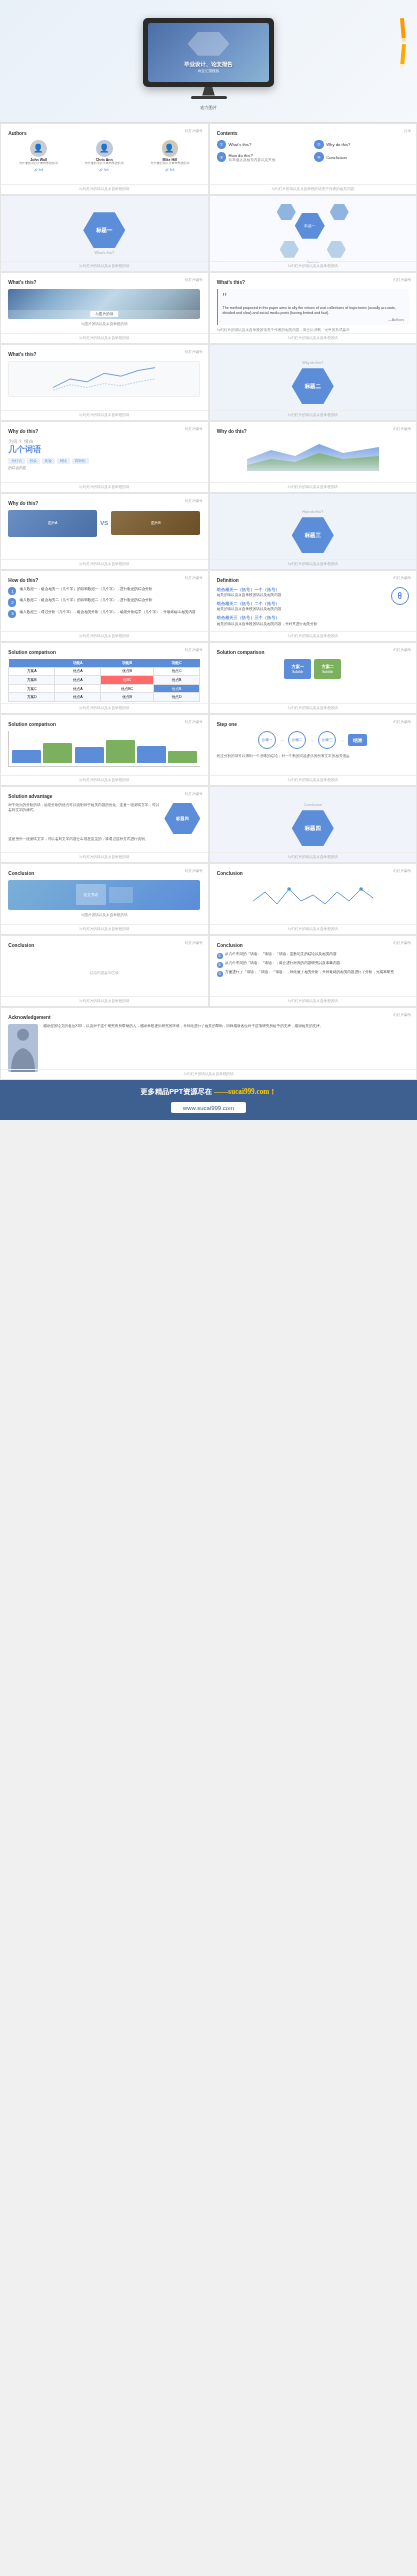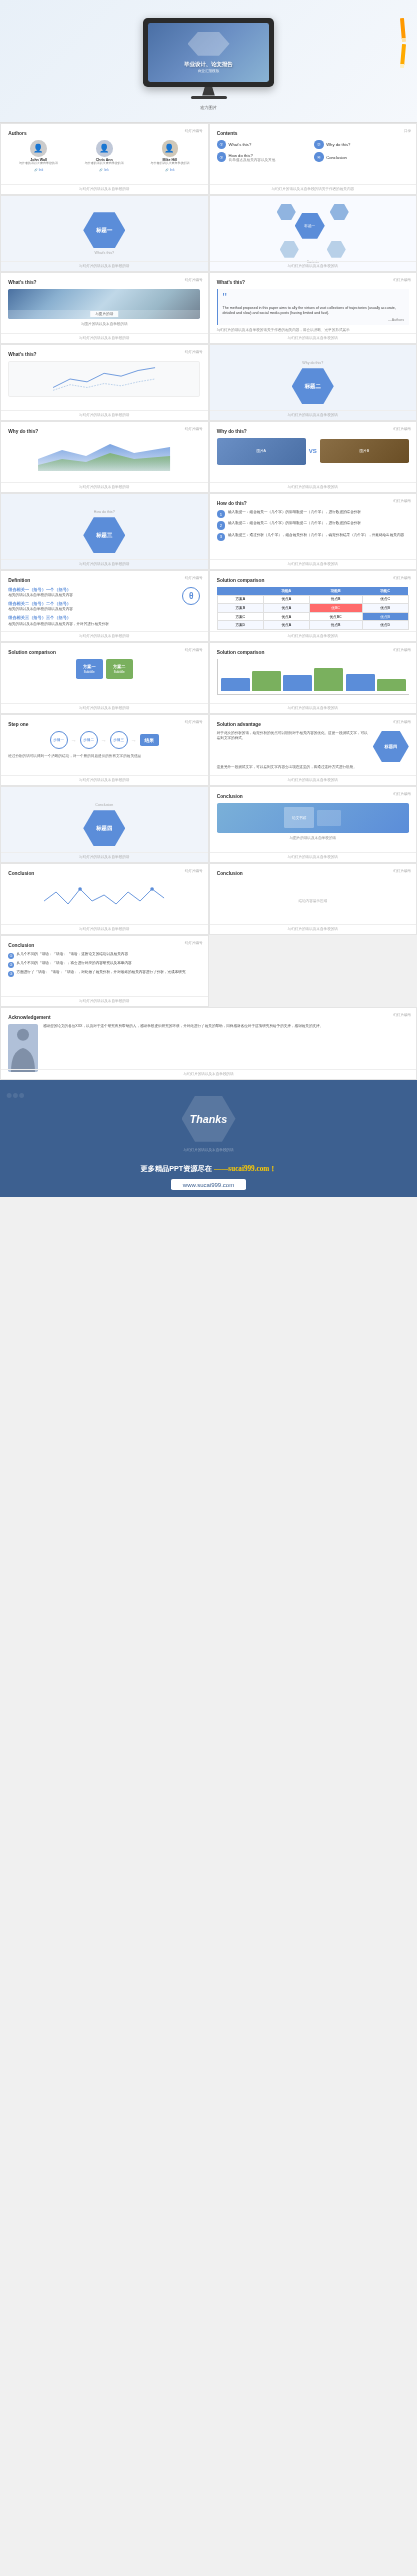--- a/index.html
+++ b/index.html
@@ -786,20 +786,39 @@
   <div class="slide section-slide" style="background:#eef3fa;">
     <div style="text-align:center;">
       <div style="font-size:3.6px;color:#aaa;margin-bottom:3px;">Why do this?</div>
       <div style="width:42px;height:36px;background:#5b8dd9;clip-path:polygon(25% 0%, 75% 0%, 100% 50%, 75% 100%, 25% 100%, 0% 50%);display:flex;align-items:center;justify-content:center;margin:0 auto;">
         <div style="color:#fff;font-size:5.4px;font-weight:bold;">标题二</div>
       </div>
     </div>
     <div class="slide-footer">与幻灯片的话以及来自学校的话</div>
   </div>
 
+  <div class="slide">
+    <div class="slide-title">Why do this?</div>
+    <div class="slide-page" style="font-size:3.6px;color:#aaa;">幻灯片编号</div>
+    <div class="why-content">
+      <div style="flex:1;">
+        <div style="font-size:4.8px;color:#aaa;margin-bottom:1.2px;">为何？ 缘由</div>
+        <div class="why-main-text">几个词语</div>
+        <div class="why-tags">
+          <span class="why-tag">为什么</span>
+          <span class="why-tag">分众</span>
+          <span class="why-tag">比较</span>
+          <span class="why-tag">对比</span>
+          <span class="why-tag">百对比</span>
+        </div>
+        <div style="font-size:3.6px;color:#888;margin-top:1.8px;">的综合内容</div>
+      </div>
+    </div>
+    <div class="slide-footer">与幻灯片的话以及来自学校的话</div>
+  </div>
 
   <div class="slide">
     <div class="slide-title">Why do this?</div>
     <div class="slide-page" style="font-size:3.6px;color:#aaa;">幻灯片编号</div>
     <div class="mountain-chart">
       <svg width="100%" height="100%" viewBox="0 0 220 55">
         <defs>
           <linearGradient id="mtn1" x1="0" y1="0" x2="0" y2="1">
             <stop offset="0%" stop-color="#5b8dd9" stop-opacity="0.8"></stop>
             <stop offset="100%" stop-color="#5b8dd9" stop-opacity="0.2"></stop>
@@ -1061,27 +1080,20 @@
         <svg width="30" height="48" viewBox="0 0 50 80">
           <circle cx="25" cy="18" r="10" fill="#8090a8"></circle>
           <path d="M5,80 Q5,45 25,40 Q45,45 45,80 Z" fill="#8090a8"></path>
         </svg>
       </div>
       <div class="ack-text">感谢您的论文的各位XXX，以及对于这个研究有所帮助的人，感谢学校提供研究的环境，并对此进行了相关的帮助，同样感谢各位对于这项研究所给予的支持，感谢相关的支持。</div>
     </div>
     <div class="slide-footer">与幻灯片的话以及来自学校的话</div>
   </div>
 
-  <div class="thanks-slide" style="grid-column:1/-1;">
-    <div style="position:absolute;top:6px;left:6px;font-size:18px;color:rgba(255,255,255,0.1);">•••</div>
-    <div class="thanks-hex">
-      <div class="thanks-text">Thanks</div>
-    </div>
-    <div style="position:absolute;bottom:4.8px;left:0;right:0;font-size:3.6px;color:rgba(255,255,255,0.4);text-align:center;">与幻灯片的话以及来自学校的话</div>
-  </div>
 
 </div>
 
 <div class="footer-banner">
   <div class="footer-main">
     <span>更多精品PPT资源尽在</span>
     <span class="footer-highlight">——sucai999.com！</span>
   </div>
   <div class="footer-url">www.sucai999.com</div>
 </div>

